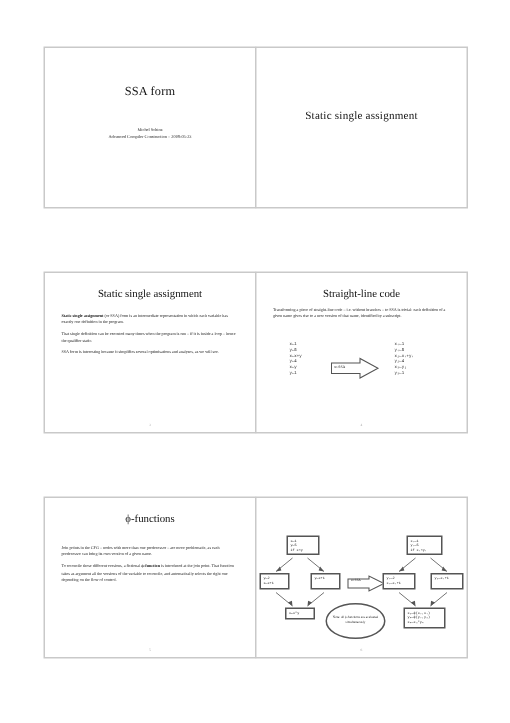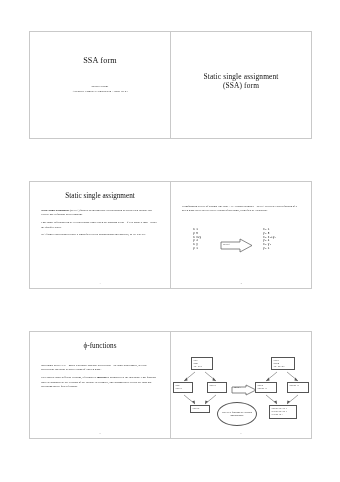--- a/index.html
+++ b/index.html
@@ -42,35 +42,35 @@
       <div class="title-row s-title cover-title">SSA form</div>
       <div class="cover-sub">
         <div>Michel Schinz</div>
         <div>Advanced Compiler Construction – 2008-05-23</div>
       </div>
     </div>
 
     <div class="slide c1 r0">
       <div class="title-row s-title" style="top:40px;">
         <div>Static single assignment</div>
-        <div>(SSA) form</div>
       </div>
     </div>
 
     <div class="slide c0 r1">
       <div class="head">Static single assignment</div>
       <div class="body">
         <p><span class="b">Static single assignment</span><span> (or SSA) form is an intermediate representation in which each variable has exactly one definition in the program.</span></p>
         <p>That single definition can be executed many times when the program is run – if it is inside a loop – hence the qualifier static.</p>
         <p>SSA form is interesting because it simplifies several optimisations and analyses, as we will see.</p>
       </div>
       <div class="pgnum">3</div>
     </div>
 
     <div class="slide c1 r1">
+      <div class="head">Straight-line code</div>
       <div class="body" style="top:23px;">
         <p>Transforming a piece of straight-line code – i.e. without branches – to SSA is trivial: each definition of a given name gives rise to a new version of that name, identified by a subscript.</p>
       </div>
       <div class="codewrap cl code">x←1
 y←5
 x←x+y
 y←4
 x←y
 y←1</div>
       <div class="arrow">

